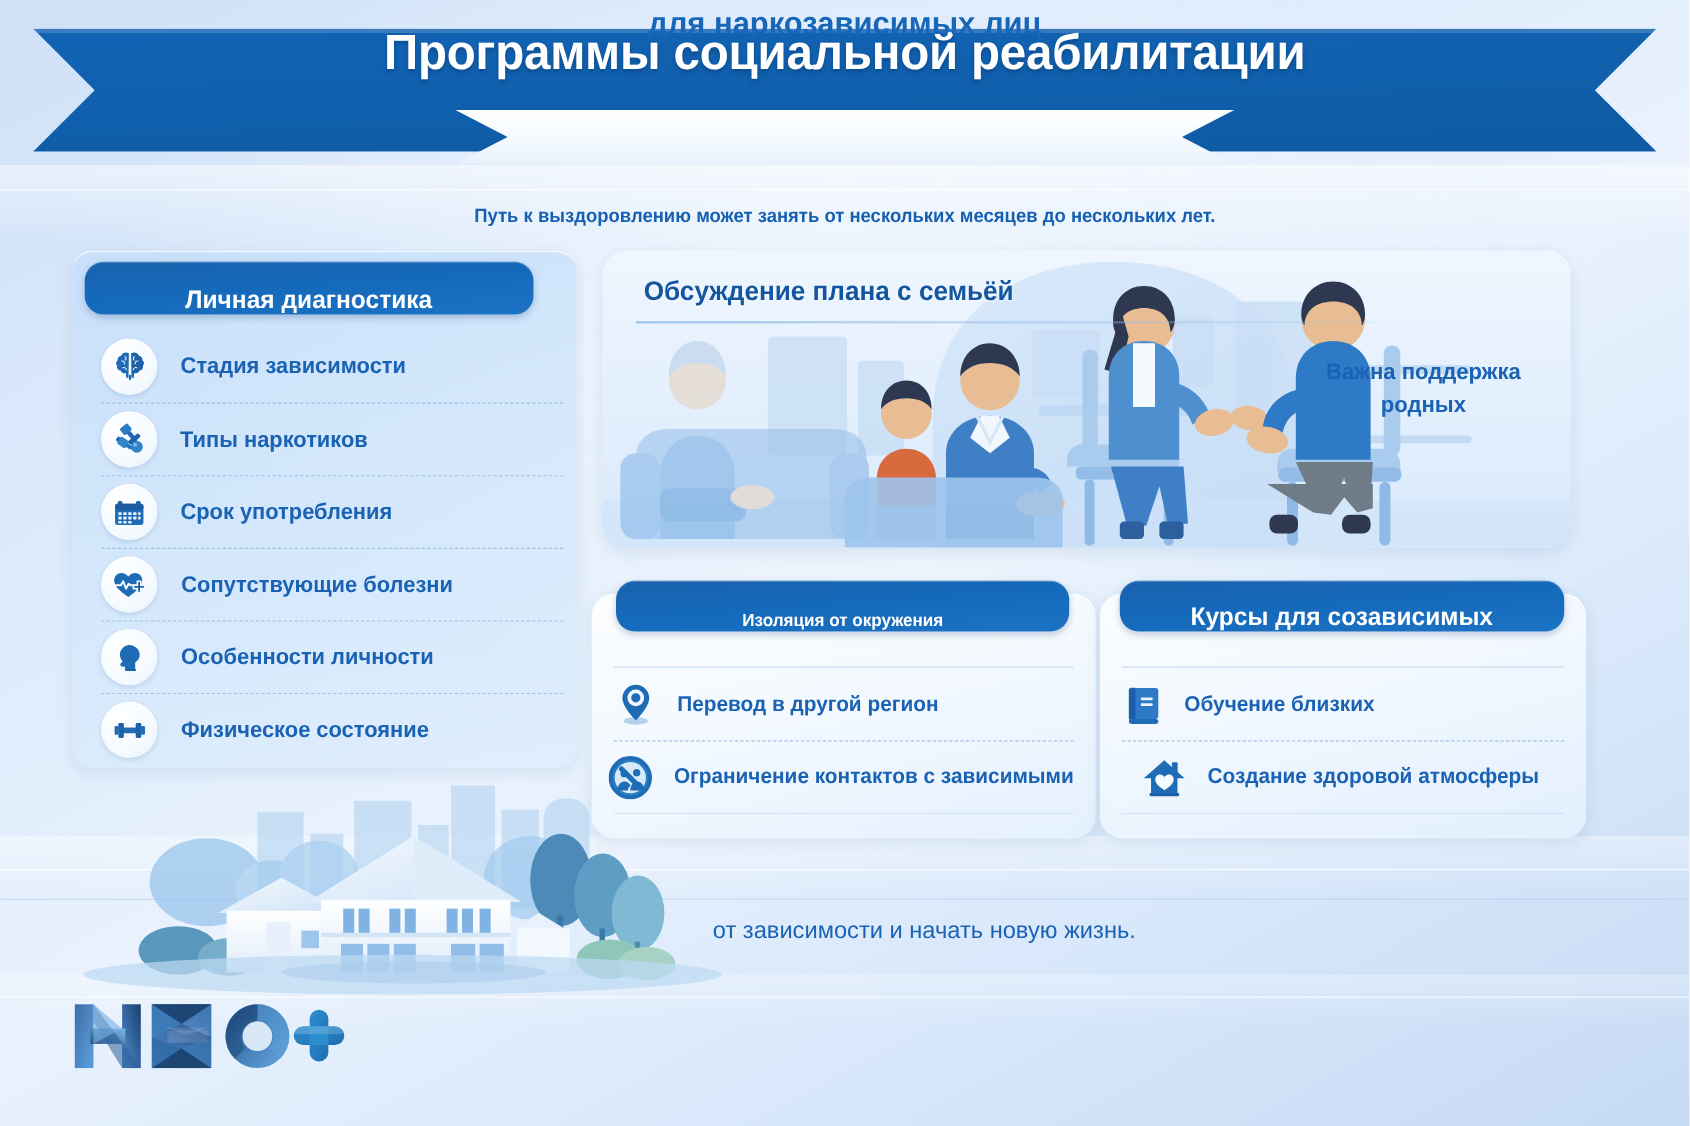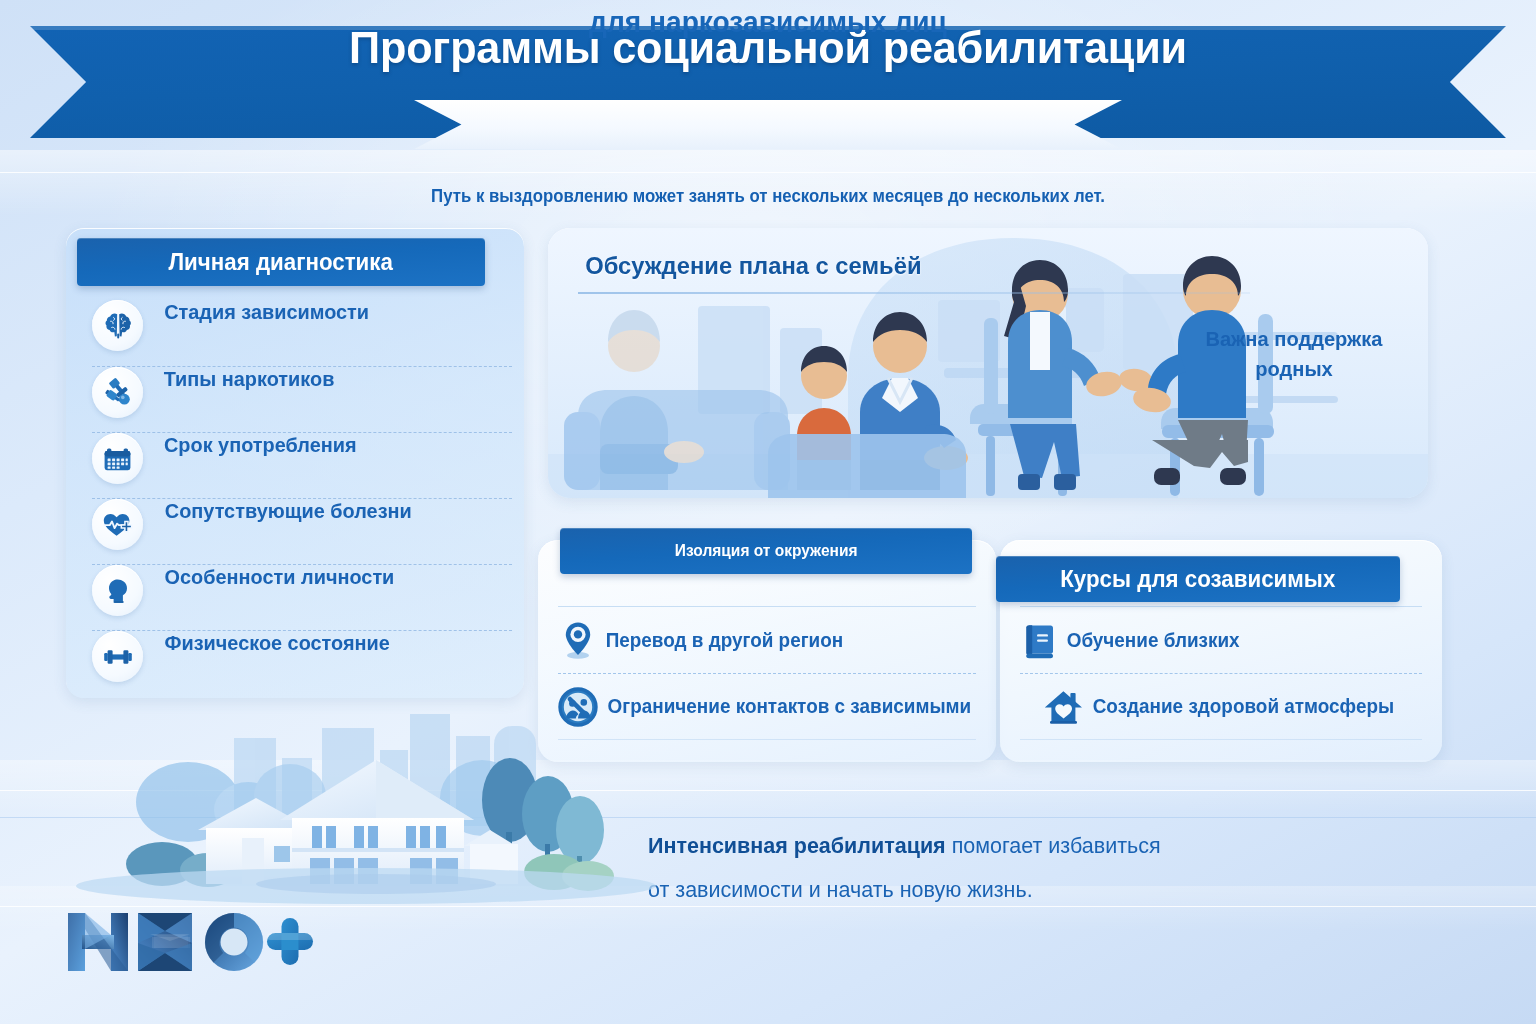--- a/index.html
+++ b/index.html
@@ -120,43 +120,43 @@
     left: 66px;
     top: 228px;
     width: 458px;
     height: 470px;
     background: linear-gradient(172deg, rgba(196,222,250,.78) 0%, rgba(205,228,251,.70) 40%, rgba(216,235,252,.62) 100%);
     border-radius: 18px;
   }
 
   .badge {
     position: absolute;
-    border-radius: 4px;
+    border-radius: 17px;
     background: linear-gradient(176deg, #1a62ad 0%, #1569ba 45%, #1c72c4 100%);
     box-shadow: 0 3px 7px rgba(30,70,125,.26), inset 0 1px 0 rgba(255,255,255,.22);
     color: #fff;
     font-weight: bold;
     display: flex;
-    align-items: center;
+    align-items: flex-end;
     justify-content: center;
     white-space: nowrap;
   }
   .badge span { transform: scaleX(.97); }
 
   .badge-diag { left: 77px;  top: 238px; width: 408px; height: 48px; font-size: 23px; }
   .badge-iso  { left: 560px; top: 528px; width: 412px; height: 46px; font-size: 16px; }
-  .badge-co   { left: 996px;top: 528px; width: 404px; height: 46px; font-size: 23px; margin-top: 28px; }
+  .badge-co   { left: 1018px;top: 528px; width: 404px; height: 46px; font-size: 23px; }
 
   
   .diag-list { position: absolute; left: 92px; top: 300px; width: 420px; }
   .diag-row {
     position: relative;
     height: 66px;
     display: flex;
-    align-items: flex-start;
+    align-items: center;
     gap: 18px;
   }
   .diag-row + .diag-row { border-top: 1px dashed rgba(140,180,226,.75); }
   .diag-label {
     color: #1a63b4;
     font-size: 20.5px;
     font-weight: bold;
     white-space: nowrap;
     transform: scaleX(.97);
   }
@@ -214,21 +214,21 @@
 
   
   .card-iso { left: 538px;  top: 540px; width: 458px; height: 222px; }
   .card-co  { left: 1000px; top: 540px; width: 442px; height: 222px; }
 
   .mini-list { position: absolute; left: 0; right: 0; top: 66px; padding: 0 20px; }
   .mini-row {
     height: 67px;
     display: flex;
     align-items: center;
-    gap: 4px;
+    gap: 14px;
     border-top: 1px solid rgba(190,216,242,.85);
   }
   .mini-row:last-child { border-bottom: 1px solid rgba(190,216,242,.6); }
   .mini-row.dashed-top { border-top: 1px dashed rgba(150,190,232,.85); justify-content: center; }
   .mini-label {
     color: #1a63b4;
     font-size: 19.5px;
     font-weight: bold;
     white-space: nowrap;
     transform: scaleX(.97);
@@ -644,23 +644,20 @@
     </g>
 
     <path d="M388 140l26-16 26 16z" fill="#e9f2fc"></path>
     <rect x="394" y="138" width="48" height="40" fill="#f3f8fe"></rect>
 
     <ellipse cx="290" cy="180" rx="290" ry="18" fill="#bcd9f3" opacity=".72"></ellipse>
     <ellipse cx="300" cy="178" rx="120" ry="10" fill="#a9cbeb" opacity=".55"></ellipse>
   </svg>
 
   <div class="footer-text">
-    <div>
-      <b>Интенсивная реабилитация</b><span> помогает избавиться</span>
-    </div>
     <div>от зависимости и начать новую жизнь.</div>
   </div>
 
   <svg class="logo" viewBox="0 0 252 78">
     <defs>
       <linearGradient id="lgA" x1="0" y1="0" x2="1" y2="1">
         <stop offset="0" stop-color="#3e6fa8"></stop>
           <stop offset="1" stop-color="#5ba0dd"></stop>
       </linearGradient>
       <linearGradient id="lgB" x1="1" y1="0" x2="0" y2="1">

